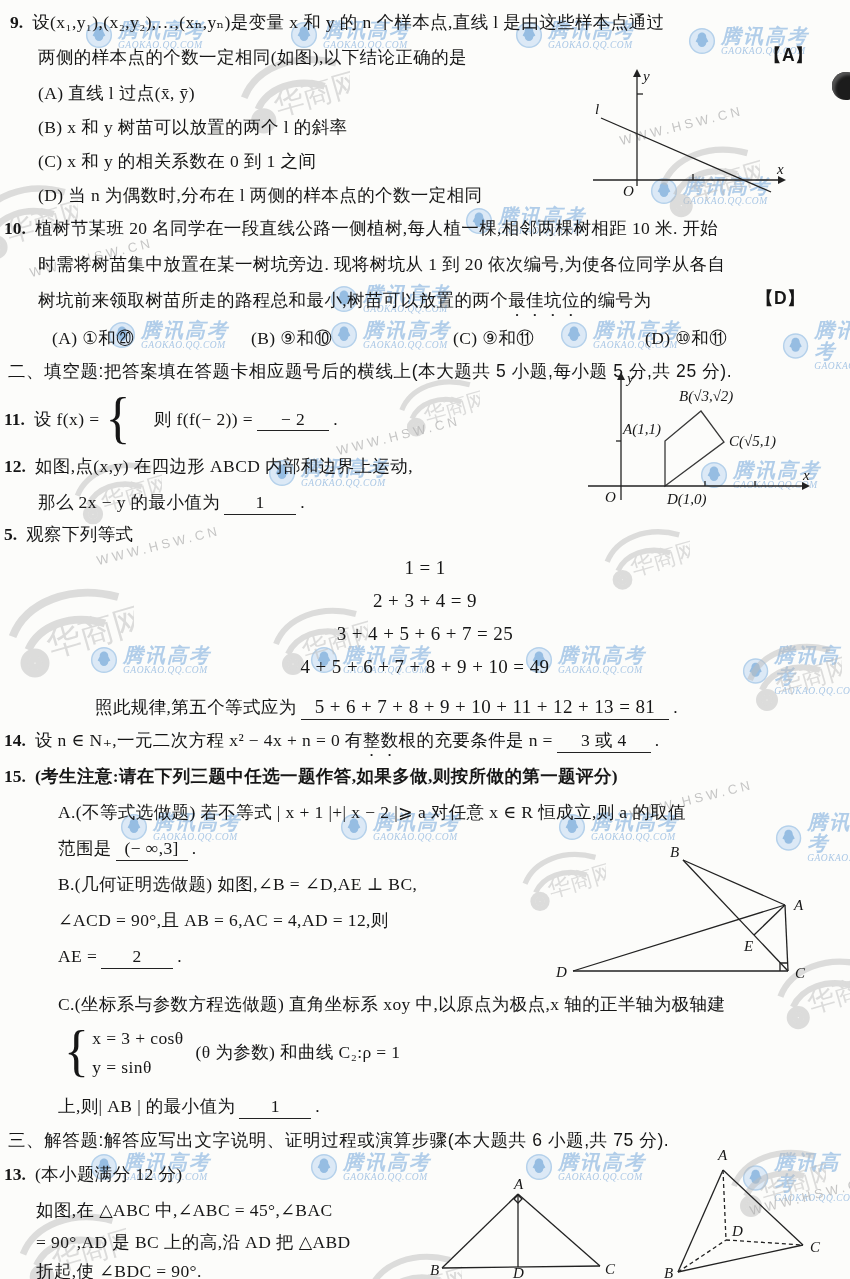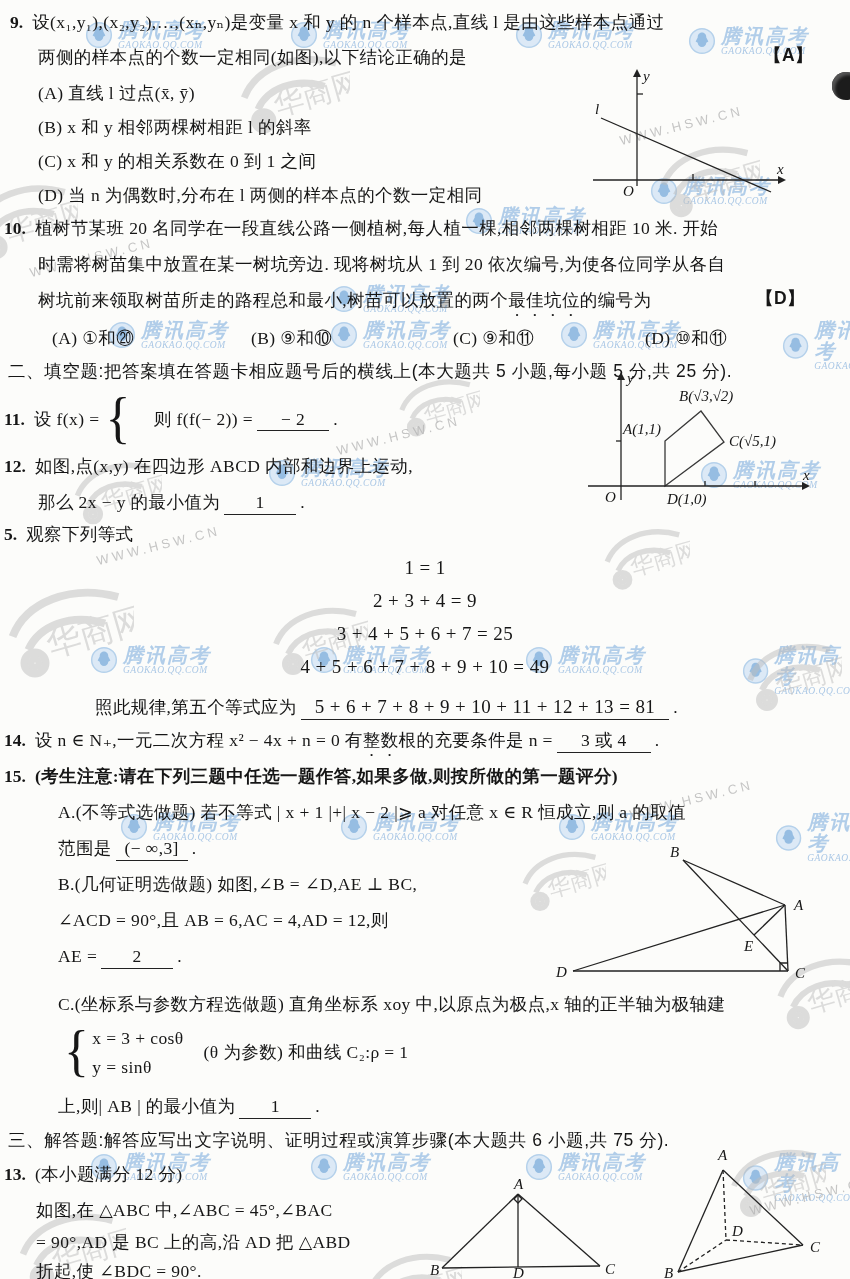--- a/index.html
+++ b/index.html
@@ -419,21 +419,21 @@
 <div class="wmH" style="left:628px;top:792px">WWW.HSW.CN</div>
 <div class="wmH" style="left:748px;top:1188px">WWW.HSW.CN</div>
 
 <div class="bindhole"></div>
 
 <div class="content">
 
   <div class="row" style="left:10px;top:12px"><span class="qnum">9.</span><span>设(x₁,y₁),(x₂,y₂),…,(xₙ,yₙ)是变量 x 和 y 的 n 个样本点,直线 l 是由这些样本点通过</span></div>
   <div class="row" style="left:38px;top:47px;width:780px"><span>两侧的样本点的个数一定相同(如图),以下结论正确的是</span><span class="bans" style="position:absolute;left:726px;top:-2px">【A】</span></div>
   <div class="row" style="left:38px;top:83px"><span>(A) 直线 l 过点(x̄, ȳ)</span></div>
-  <div class="row" style="left:38px;top:117px"><span>(B) x 和 y 相邻两棵树相距 l 的斜率</span></div>
+  <div class="row" style="left:38px;top:117px"><span>(B) x 和 y 树苗可以放置的两个 l 的斜率</span></div>
   <div class="row" style="left:38px;top:151px"><span>(C) x 和 y 的相关系数在 0 到 1 之间</span></div>
   <div class="row" style="left:38px;top:185px"><span>(D) 当 n 为偶数时,分布在 l 两侧的样本点的个数一定相同</span></div>
 
   <svg class="fig" style="left:585px;top:66px" width="210" height="142" viewBox="0 0 210 142">
     <line x1="52" y1="120" x2="52" y2="8"></line>
       <path d="M52 3 l-4 8 h8 z" fill="#222" stroke="none"></path>
     <line x1="8" y1="114" x2="196" y2="114"></line>
       <path d="M201 114 l-8 -4 v8 z" fill="#222" stroke="none"></path>
     <line x1="52" y1="28" x2="58" y2="28"></line>
       <line x1="108" y1="114" x2="108" y2="108"></line>
@@ -517,21 +517,21 @@
     <text x="247" y="135">C</text>
   </svg>
 
   <div class="row" style="left:58px;top:994px">C.(坐标系与参数方程选做题) 直角坐标系 xoy 中,以原点为极点,x 轴的正半轴为极轴建</div>
   <div class="row pwrow" style="left:58px;top:1022px;height:62px">
     <span class="pwbrace">{</span>
     <span class="pwcases">
         <span>x = 3 + cosθ</span>
         <span>y = sinθ</span>
       </span>
-    <span style="margin-left:20px">(θ 为参数) 和曲线 C₂:ρ = 1</span>
+    <span style="margin-left:12px">(θ 为参数) 和曲线 C₂:ρ = 1</span>
   </div>
   <div class="row" style="left:58px;top:1096px"><span>上,则| AB | 的最小值为</span><span class="ansbox">1</span><span>.</span></div>
 
   <div class="row sec" style="left:8px;top:1130px">三、解答题:解答应写出文字说明、证明过程或演算步骤(本大题共 6 小题,共 75 分).</div>
 
   <div class="row" style="left:4px;top:1164px"><span class="qnum">13.</span><span>(本小题满分 12 分)</span></div>
   <div class="row" style="left:36px;top:1200px">如图,在 △ABC 中,∠ABC = 45°,∠BAC</div>
   <div class="row" style="left:36px;top:1232px">= 90°,AD 是 BC 上的高,沿 AD 把 △ABD</div>
   <div class="row" style="left:36px;top:1261px">折起,使 ∠BDC = 90°.</div>
 

